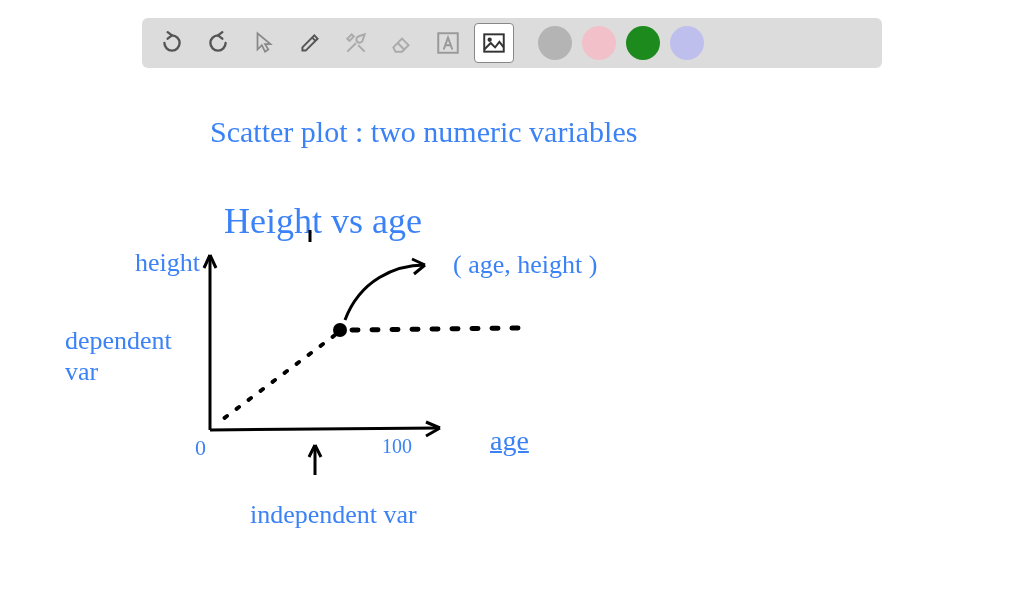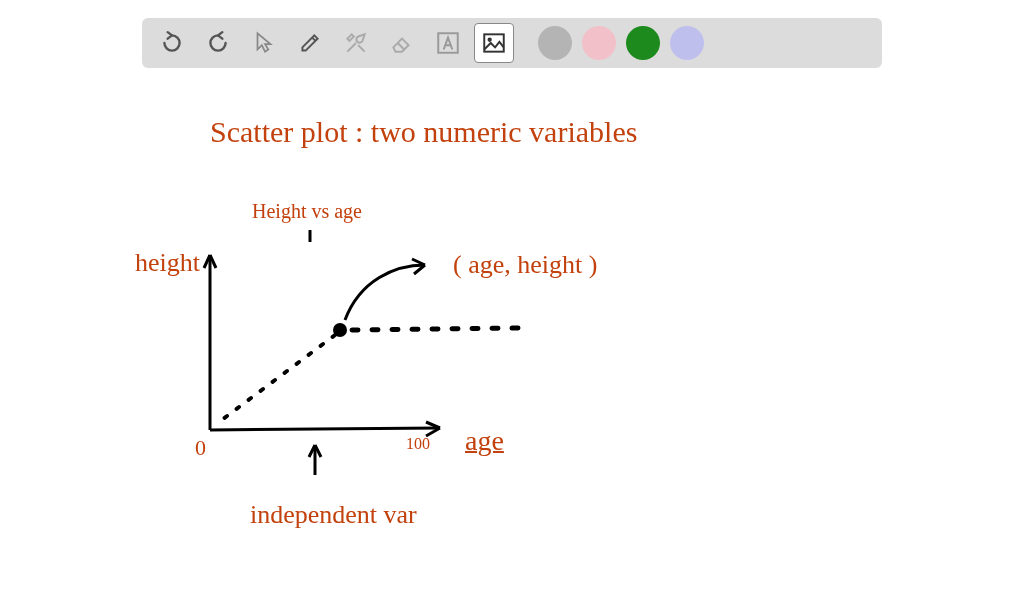--- a/index.html
+++ b/index.html
@@ -43,21 +43,21 @@
   .canvas {
     position: absolute;
     top: 80px;
     left: 0;
     width: 1024px;
     height: 514px;
   }
   .hand {
     position: absolute;
     font-family: "Comic Sans MS", "Segoe Script", cursive;
-    color: #c2410c;
+    color: #3b82f6;
     white-space: nowrap;
   }
   .stroke { stroke: #000; fill: none; }
 </style>
 </head>
 <body>
 
 <div class="toolbar">
 
   <div class="tool-btn">
@@ -121,32 +121,35 @@
   <div class="color-swatch" style="background:#b4b4b4"></div>
   <div class="color-swatch" style="background:#f2c0c8"></div>
   <div class="color-swatch" style="background:#1c8a1c"></div>
   <div class="color-swatch" style="background:#bfbfee"></div>
 </div>
 
 <div class="canvas">
 
   <div class="hand" style="left:210px; top:35px; font-size:30px; font-weight:500;">Scatter plot : two numeric variables</div>
 
-  <div class="hand" style="left:252px; top:120px; font-size:20px;">Height vs age</div>
+  <div class="hand" style="left:224px; top:120px; font-size:36px;">Height vs age</div>
 
   <div class="hand" style="left:135px; top:168px; font-size:26px;">height</div>
 
+  <div class="hand" style="left:65px; top:245px; font-size:26px; line-height:1.2;">
+       <span style="display:inline-block; width:120px; white-space:normal;">dependent var</span>
+  </div>
 
   <div class="hand" style="left:453px; top:170px; font-size:26px;">( age, height )</div>
 
   <div class="hand" style="left:195px; top:355px; font-size:22px;">0</div>
 
-  <div class="hand" style="left:406px; top:355px; font-size:16px;">100</div>
+  <div class="hand" style="left:382px; top:355px; font-size:20px;">100</div>
 
-  <div class="hand" style="left:465px; top:345px; font-size:28px; text-decoration: underline; text-decoration-thickness:2px;">age</div>
+  <div class="hand" style="left:490px; top:345px; font-size:28px; text-decoration: underline; text-decoration-thickness:2px;">age</div>
 
   <div class="hand" style="left:250px; top:400px; font-size:26px;margin-top:20px;">independent var</div>
 
   <svg width="1024" height="514" style="position:absolute; left:0; top:0; pointer-events:none;">
 
     <path class="stroke" stroke-width="3" d="M210 350 L210 175"></path>
     <path class="stroke" stroke-width="3" d="M210 175 L204 188 M210 175 L216 188"></path>
 
     <path class="stroke" stroke-width="3" d="M210 350 L440 348"></path>
     <path class="stroke" stroke-width="3" d="M440 348 L426 342 M440 348 L426 356"></path>

